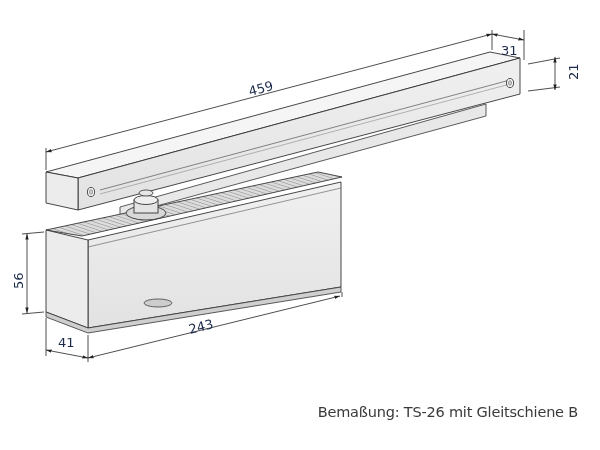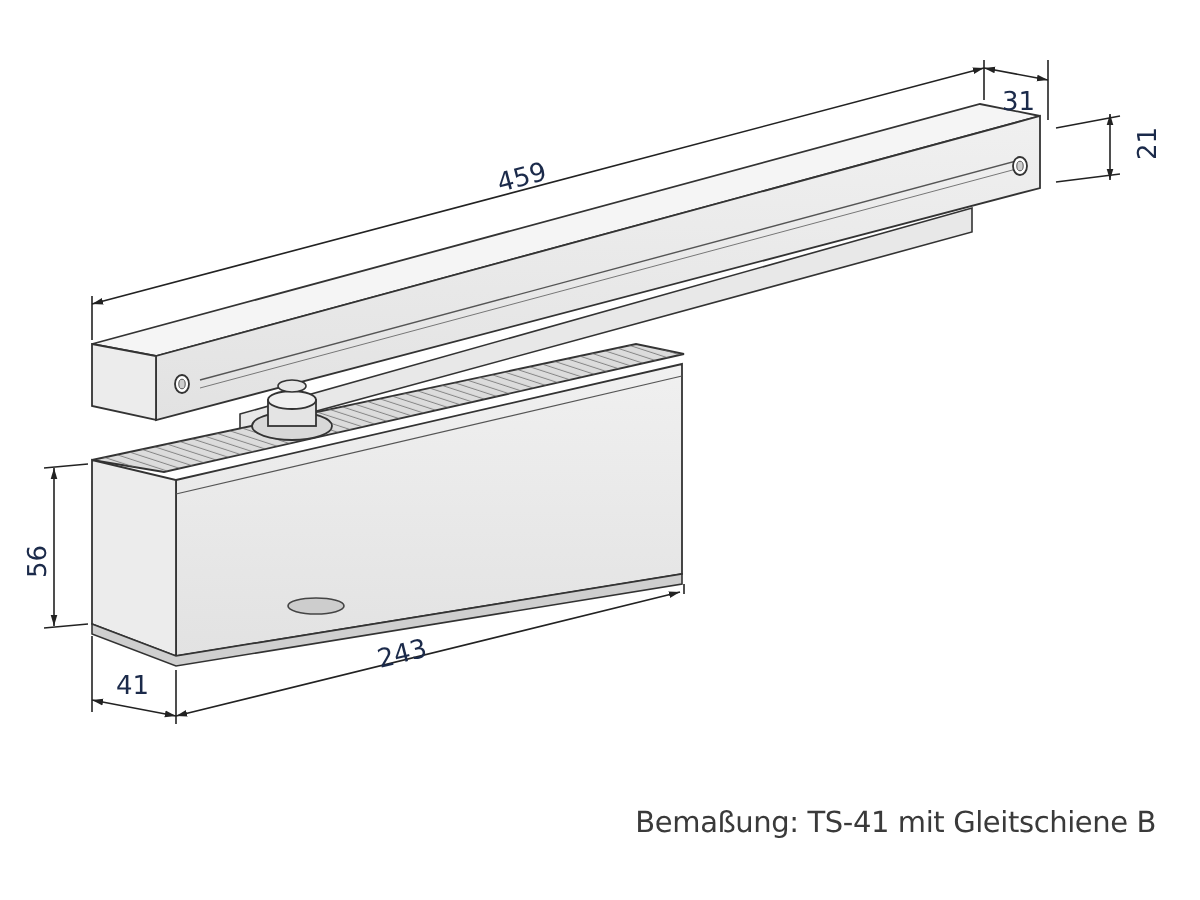--- a/index.html
+++ b/index.html
@@ -94,13 +94,13 @@
     <line x1="88" y1="335" x2="88" y2="362" stroke="#222" stroke-width="0.8"></line>
     <line x1="46" y1="350" x2="88" y2="358" stroke="#222" stroke-width="0.8" marker-start="url(#arr)" marker-end="url(#arr)"></line>
     <text class="dimtext" x="58" y="347">41</text>
 
     <line x1="342" y1="292" x2="342" y2="297" stroke="#222" stroke-width="0.8"></line>
     <line x1="88" y1="358" x2="340" y2="296" stroke="#222" stroke-width="0.8" marker-start="url(#arr)" marker-end="url(#arr)"></line>
     <text class="dimtext" x="190" y="334" transform="rotate(-13.8 190 334)">243</text>
   </g>
 </svg>
 
-<div class="caption">Bemaßung: TS-41 mit Gleitschiene B</div>
+<div class="caption">Bemaßung: TS-26 mit Gleitschiene B</div>
 
 </body></html>

